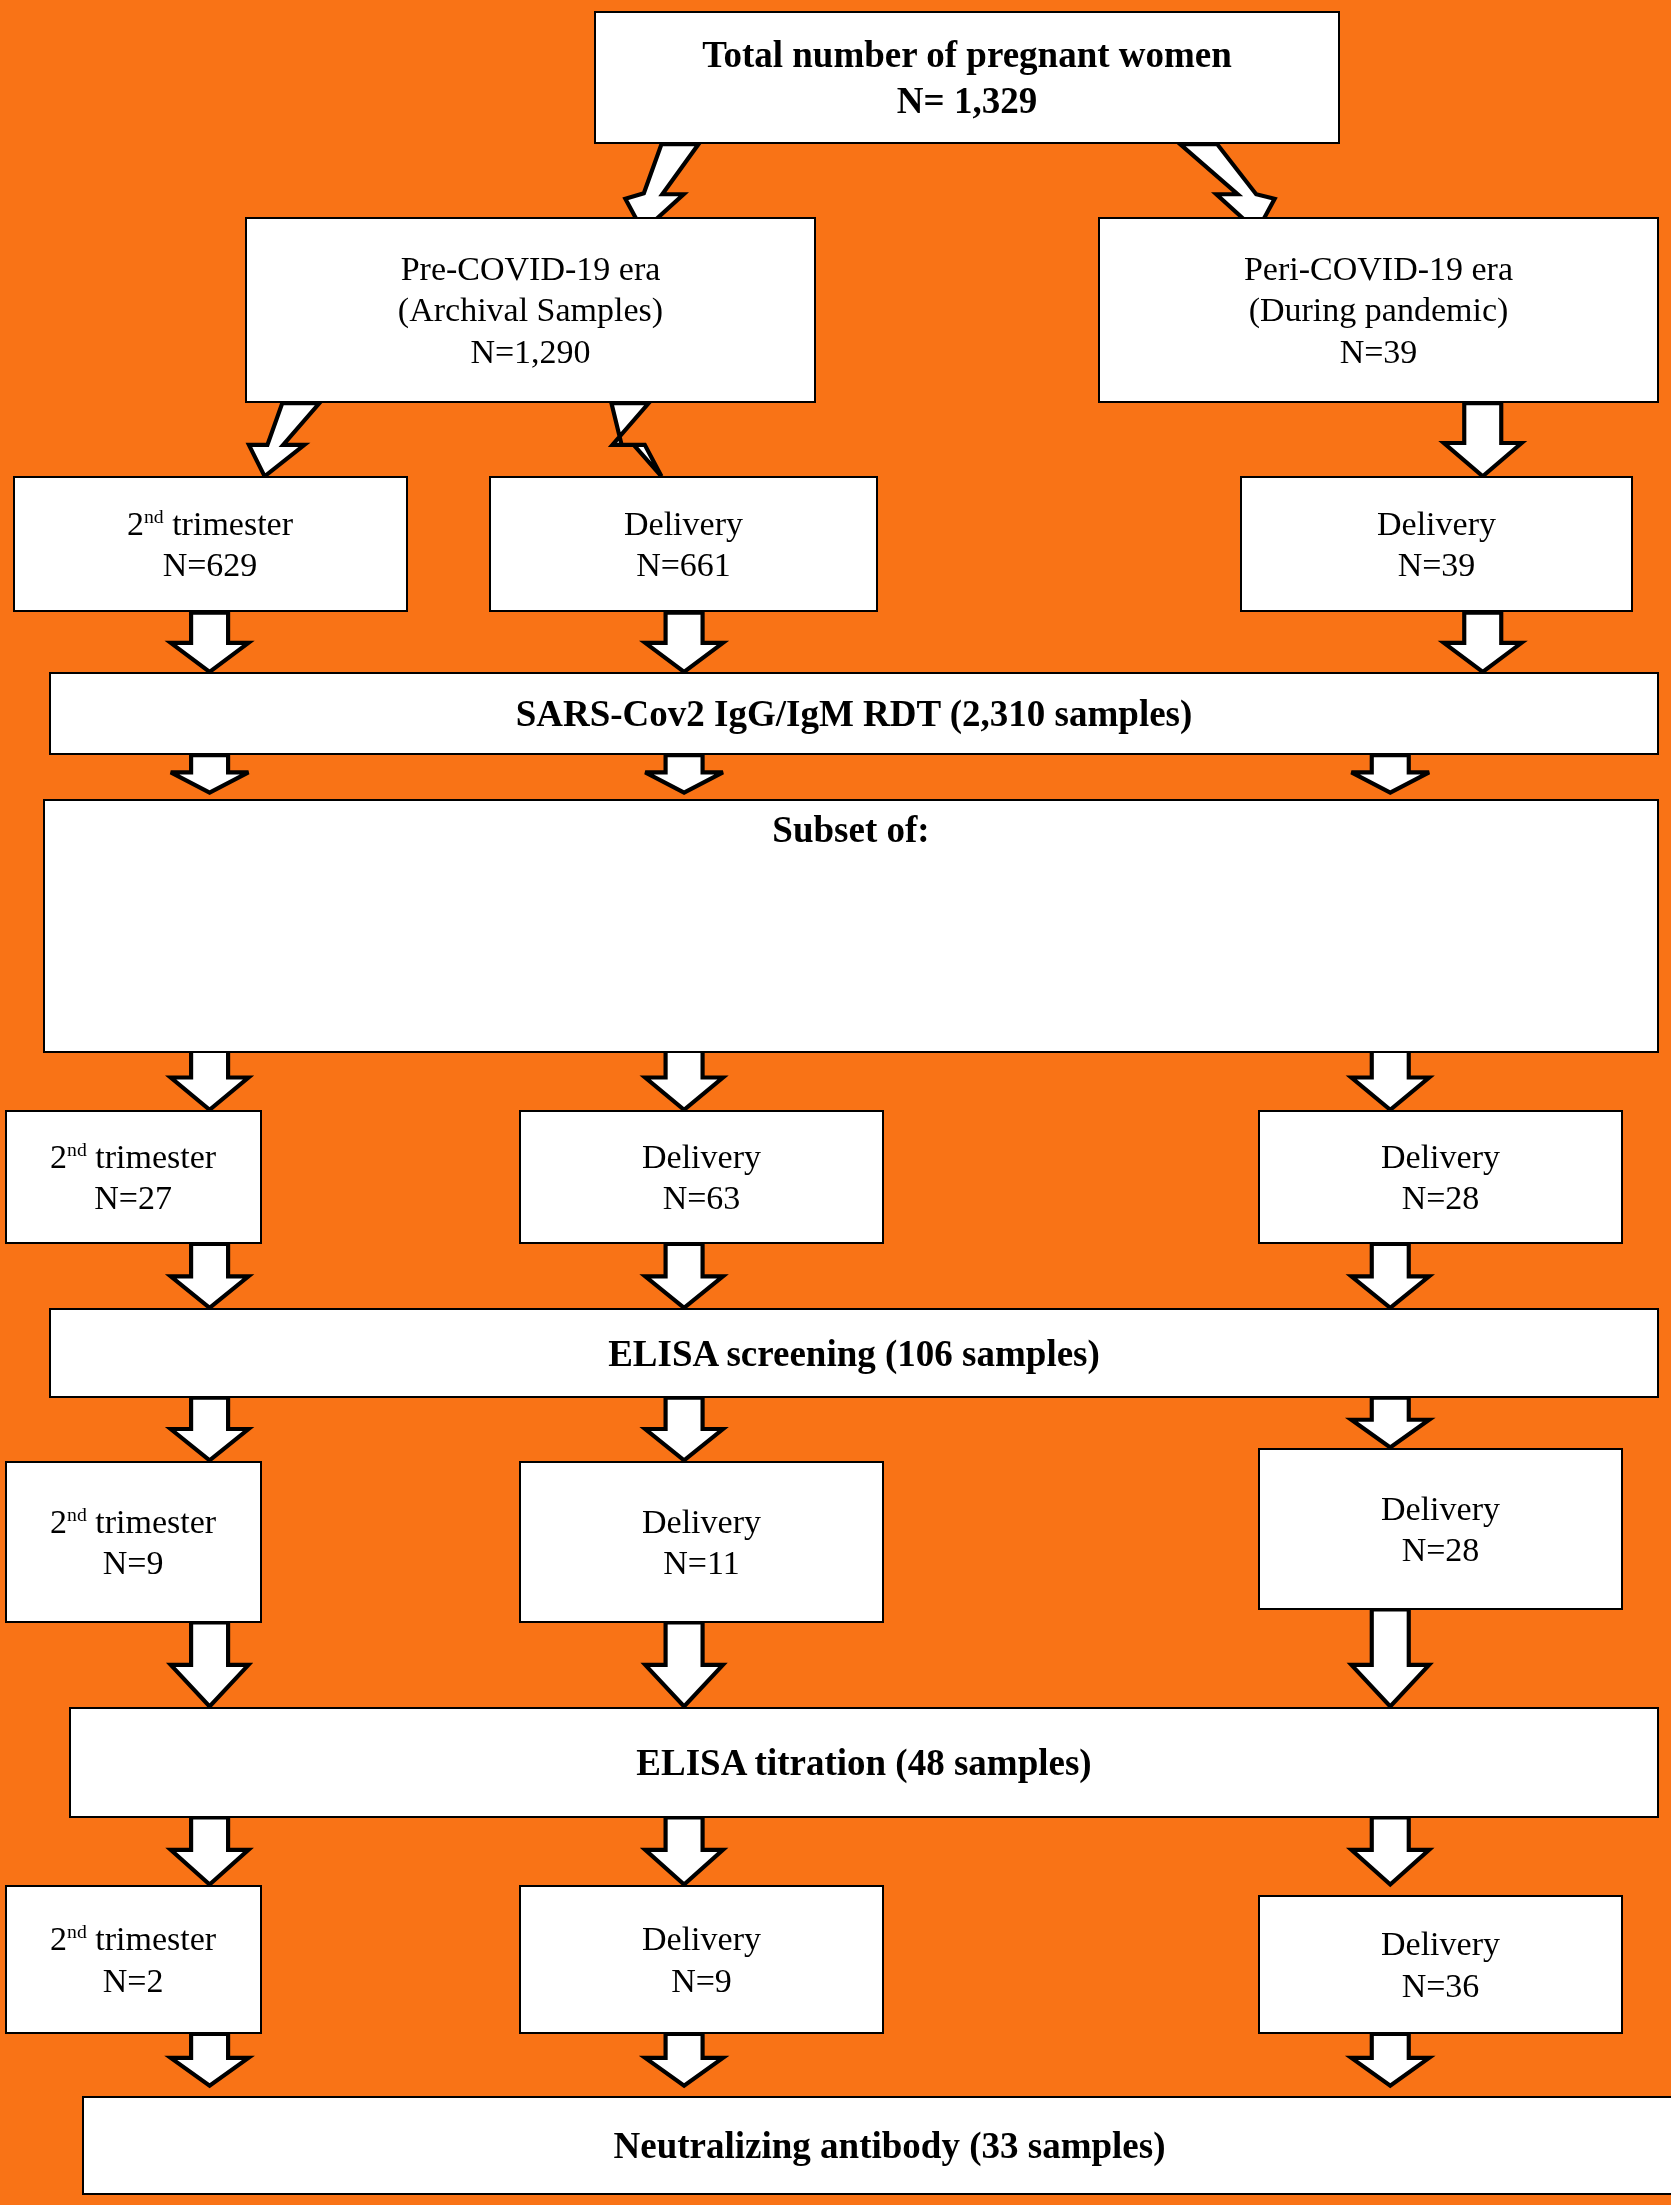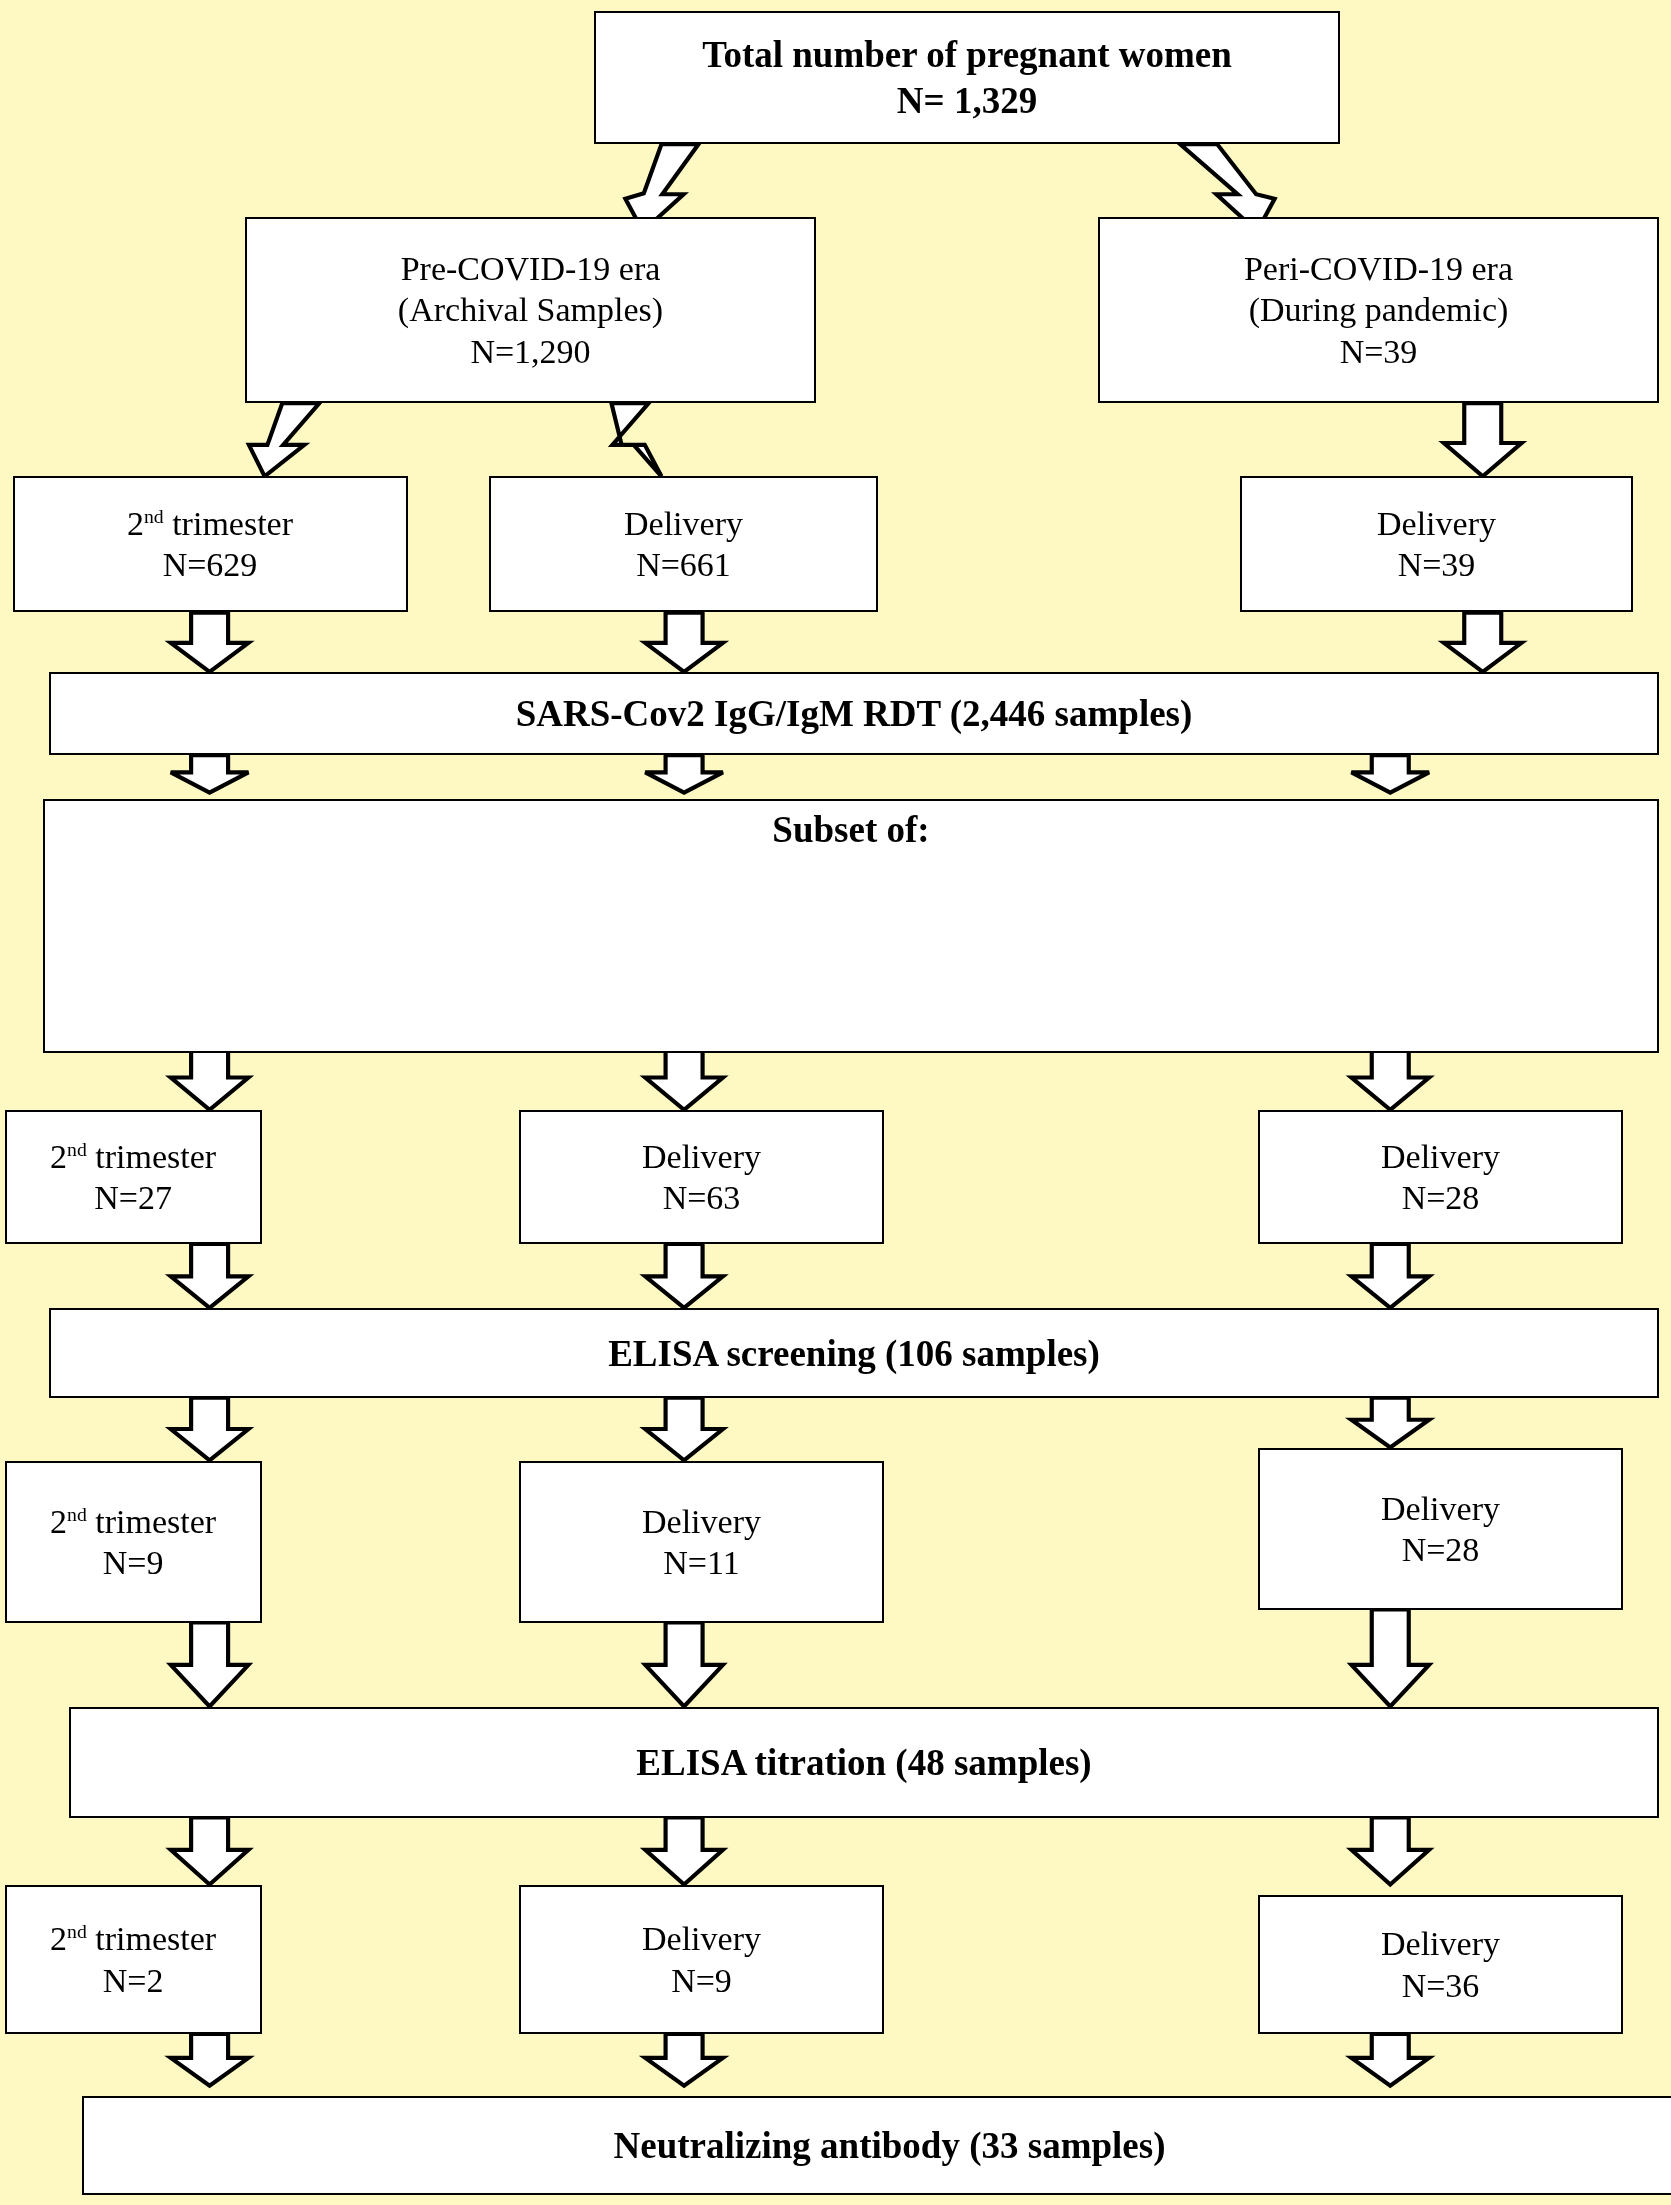--- a/index.html
+++ b/index.html
@@ -1,19 +1,19 @@
 <!DOCTYPE html>
 <html style="font-size:7.4px"><head>
 <meta charset="utf-8">
 <style>
   html,body{margin:0;padding:0;background:#ffffff;}
   #stage{
     position:relative;
     width:1672px;height:2205px;
-    background:#fef9c3;
+    background:#f97316;
     font-family:"Liberation Serif","DejaVu Serif",serif;
     color:#000000;
     overflow:hidden;
   }
   .node{
     position:absolute;
     box-sizing:border-box;
     border:2.3px solid #000000;
     background:#ffffff;
     display:flex;
@@ -146,21 +146,21 @@
   <div class="node" style="left:489px;top:476px;width:389px;height:136px;">
     <span class="ln f-reg">Delivery</span>
     <span class="ln f-reg">N=661</span>
   </div>
   <div class="node" style="left:1240px;top:476px;width:393px;height:136px;">
     <span class="ln f-reg">Delivery</span>
     <span class="ln f-reg">N=39</span>
   </div>
 
   <div class="bar" style="left:49px;top:672px;width:1610px;height:83px;">
-    <span>SARS-Cov2 IgG/IgM RDT (2,446 samples)</span>
+    <span>SARS-Cov2 IgG/IgM RDT (2,310 samples)</span>
   </div>
 
   <div class="subset" style="left:43px;top:793px;width:1616px;height:254px;margin-top:6px;">
     <span class="hd">Subset of:</span>
   </div>
 
   <div class="node" style="left:4.6px;top:1110px;width:257px;height:134px;">
     <span class="ln f-reg"><span>2</span><sup>nd</sup><span> trimester</span></span>
     <span class="ln f-reg">N=27</span>
   </div>

